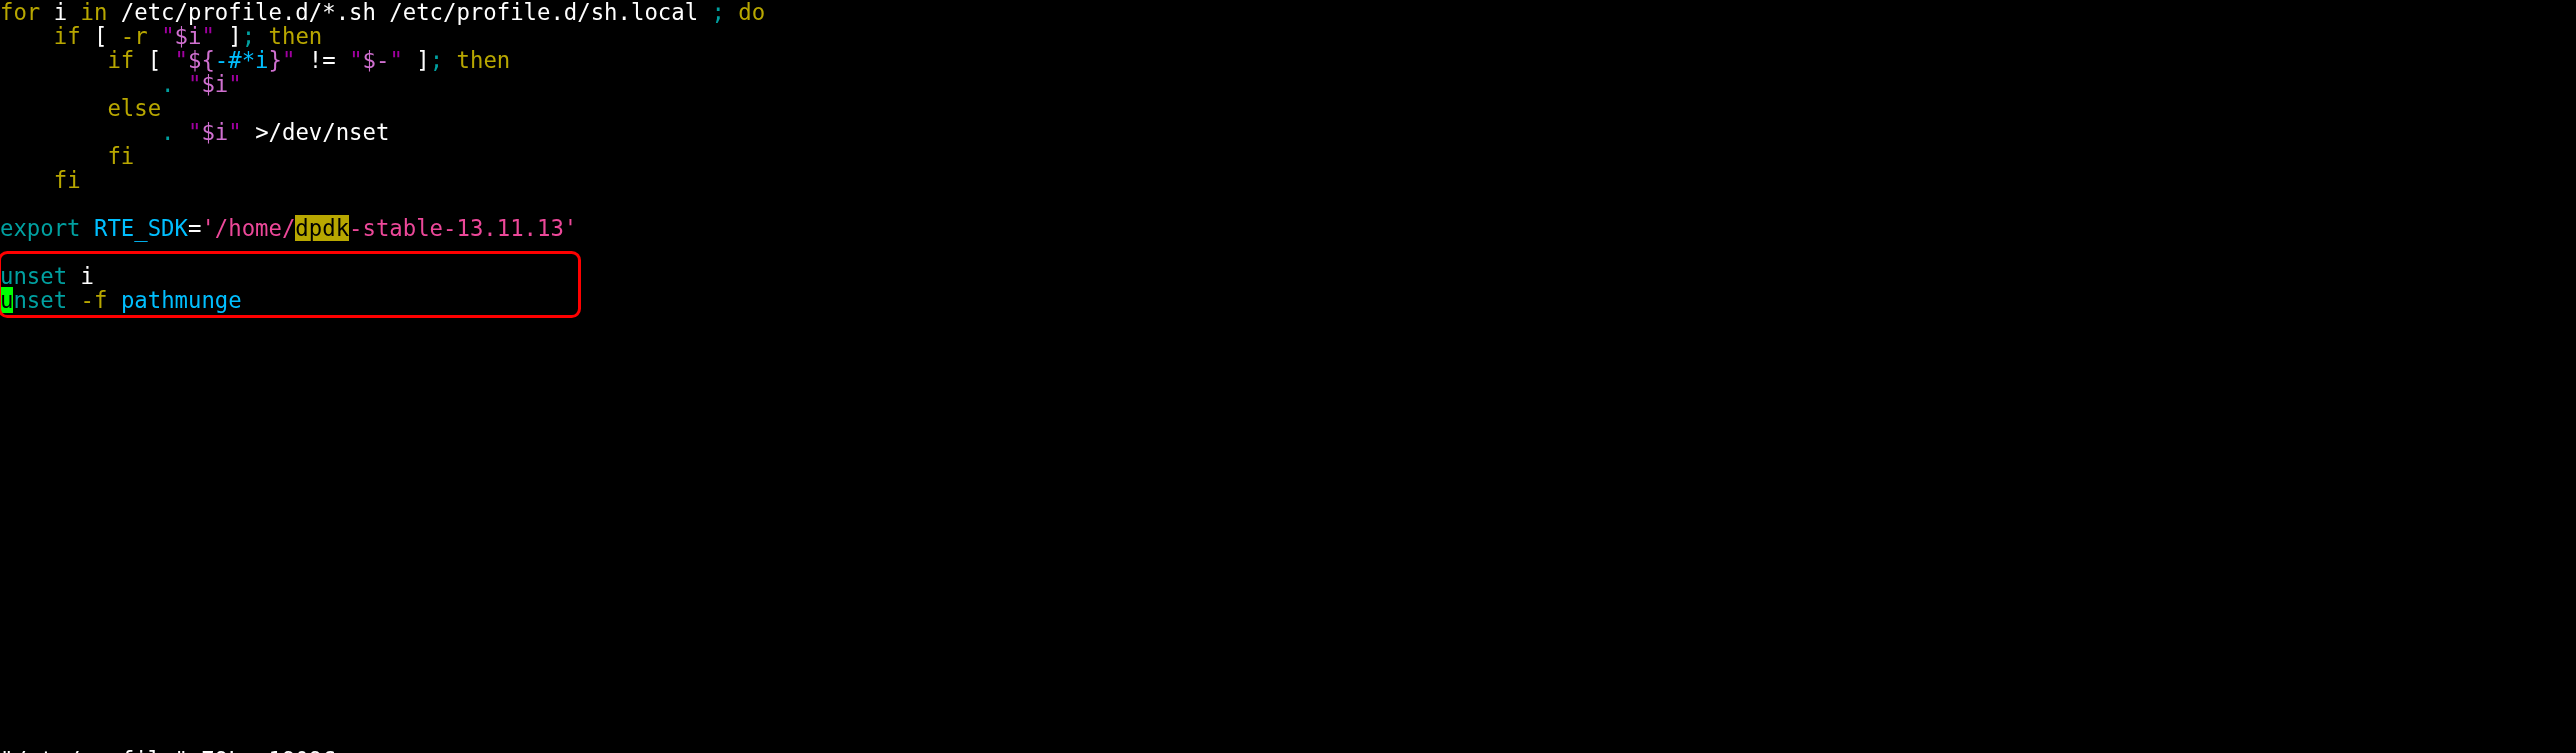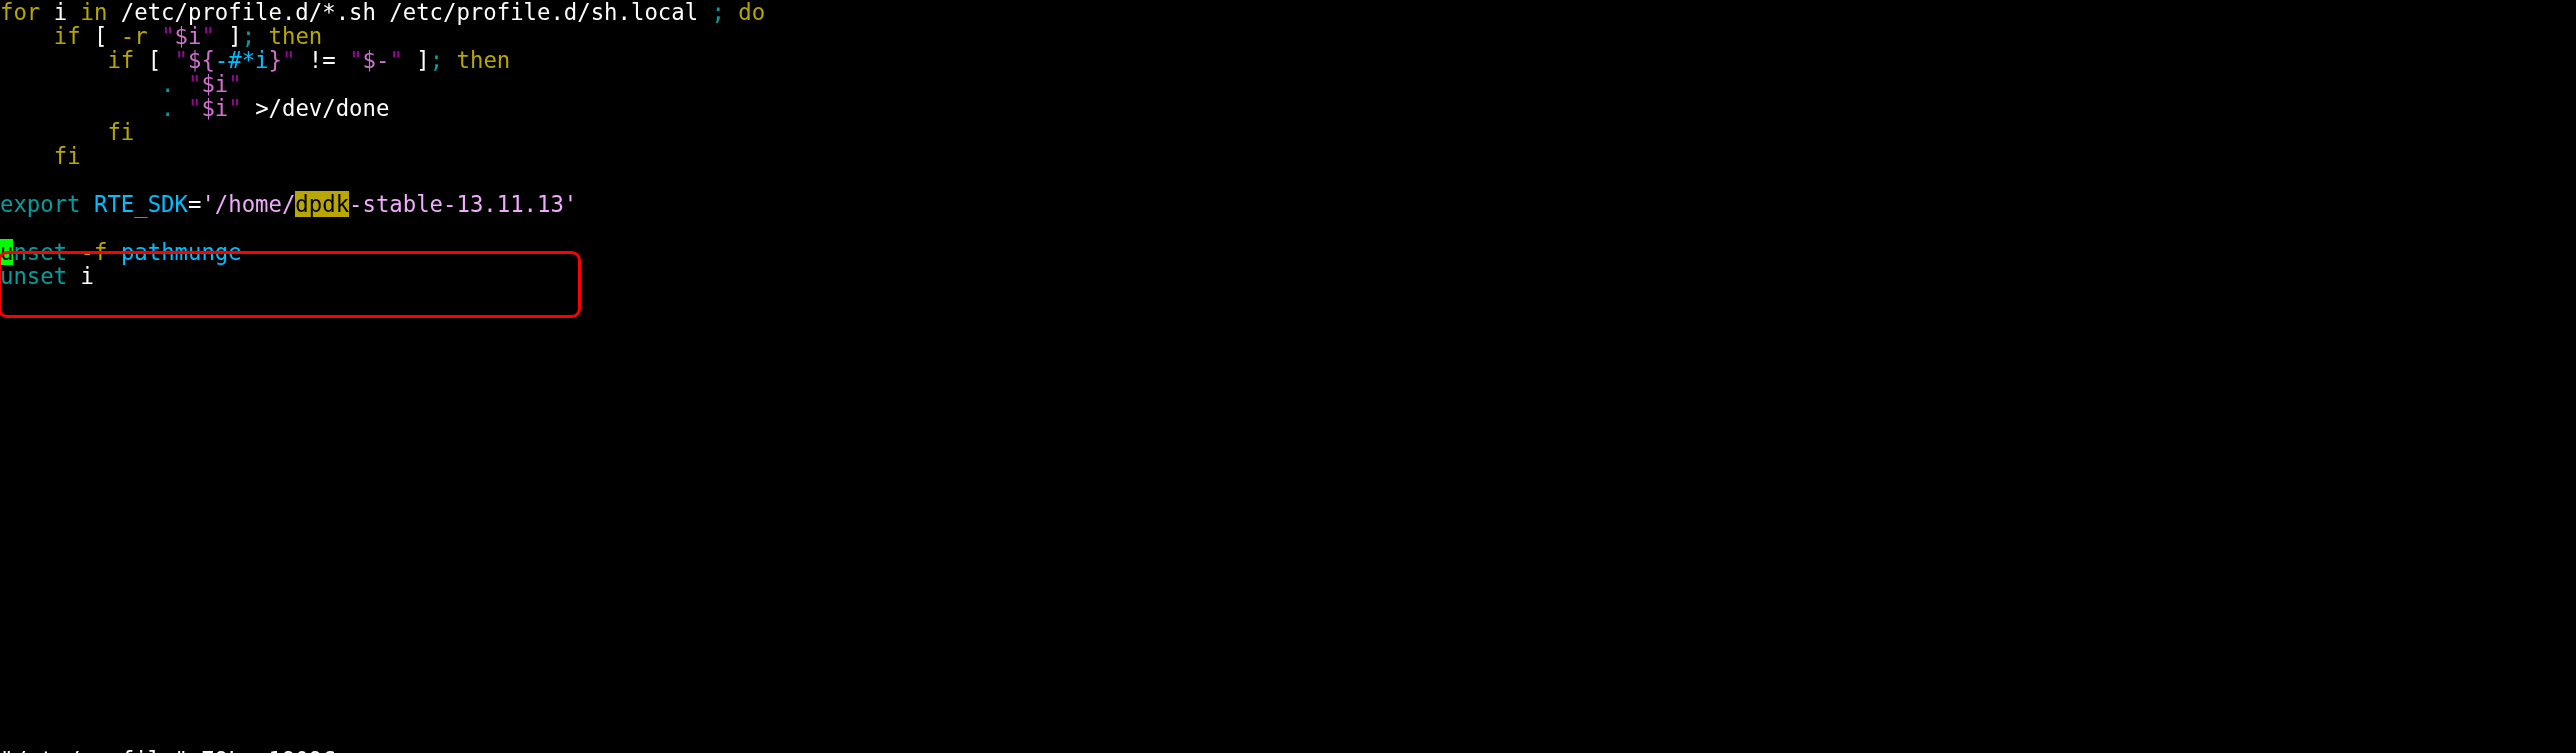--- a/index.html
+++ b/index.html
@@ -22,21 +22,21 @@
   }
   .line {
     white-space: pre;
     height: 24px;
   }
   .c-keyword   { color: #b8a700; }      
   .c-var       { color: #00bfff; }      
   .c-white     { color: #ffffff; }
   .c-string    { color: #a000a0; }      
   .c-pink      { color: #d070d0; }      
-  .c-red       { color: #f0abfc; }      
+  .c-red       { color: #ec4899; }      
   .c-teal      { color: #00a0a0; }
   .c-searchhl  { background: #b8a700; color: #000; } 
   .c-cursor    { background: #00ff00; color: #000; } 
   .box {
     position: absolute;
     border: 3.7px solid #ff0000;
     border-radius: 9.3px;
     pointer-events: none;
   }
   .status {
@@ -55,38 +55,39 @@
 <div class="editor">
 
   <div class="line"><span class="c-keyword">for</span><span class="c-white"> i </span><span class="c-keyword">in</span><span class="c-white"> /etc/profile.d/*.sh /etc/profile.d/sh.local </span><span class="c-teal">;</span><span class="c-keyword"> do</span></div>
 
   <div class="line"><span class="c-white">    </span><span class="c-keyword">if</span><span class="c-white"> [ </span><span class="c-keyword">-r</span><span class="c-string"> "</span><span class="c-pink">$i</span><span class="c-string">" </span><span class="c-white">]</span><span class="c-teal">;</span><span class="c-keyword"> then</span></div>
 
   <div class="line"><span class="c-white">        </span><span class="c-keyword">if</span><span class="c-white"> [ </span><span class="c-string">"</span><span class="c-pink">${</span><span class="c-var">-#*i</span><span class="c-pink">}</span><span class="c-string">"</span><span class="c-white"> != </span><span class="c-string">"</span><span class="c-pink">$-</span><span class="c-string">" </span><span class="c-white">]</span><span class="c-teal">;</span><span class="c-keyword"> then</span></div>
 
   <div class="line"><span class="c-white">            </span><span class="c-teal">.</span><span class="c-white"> </span><span class="c-string">"</span><span class="c-pink">$i</span><span class="c-string">"</span></div>
 
+  <div class="line"><span class="c-white">        </span><span class="c-keyword">else</span></div>
 
-  <div class="line"><span class="c-white">            </span><span class="c-teal">.</span><span class="c-white"> </span><span class="c-string">"</span><span class="c-pink">$i</span><span class="c-string">"</span><span class="c-white"> &gt;</span><span class="c-white">/dev/done</span></div>
+  <div class="line"><span class="c-white">            </span><span class="c-teal">.</span><span class="c-white"> </span><span class="c-string">"</span><span class="c-pink">$i</span><span class="c-string">"</span><span class="c-white"> &gt;</span><span class="c-white">/dev/nset</span></div>
 
   <div class="line"><span class="c-white">        </span><span class="c-keyword">fi</span></div>
 
   <div class="line"><span class="c-white">    </span><span class="c-keyword">fi</span></div>
 
 
   <div class="line"></div>
 
   <div class="line"><span class="c-teal">export</span><span class="c-white"> </span><span class="c-var">RTE_SDK</span><span class="c-white">=</span><span class="c-red">'/home/</span><span class="c-searchhl">dpdk</span><span class="c-red">-stable-13.11.13'</span></div>
 
 
   <div class="line"></div>
 
+  <div class="line"><span class="c-teal">unset</span><span class="c-white"> </span><span class="c-white">i</span></div>
+
   <div class="line"><span class="c-cursor">u</span><span class="c-teal">nset</span><span class="c-white"> </span><span class="c-keyword">-f</span><span class="c-white"> </span><span class="c-var">pathmunge</span></div>
-
-  <div class="line"><span class="c-teal">unset</span><span class="c-white"> </span><span class="c-white">i</span></div>
 
   <div class="box" style="top:251px;left:-1.9px;width:577px;height:61px;"></div>
 
   <div class="status">
     <span class="status-left c-white">"/etc/profile" 79L, 1909C</span>
     
     
   </div>
 
 </div>

